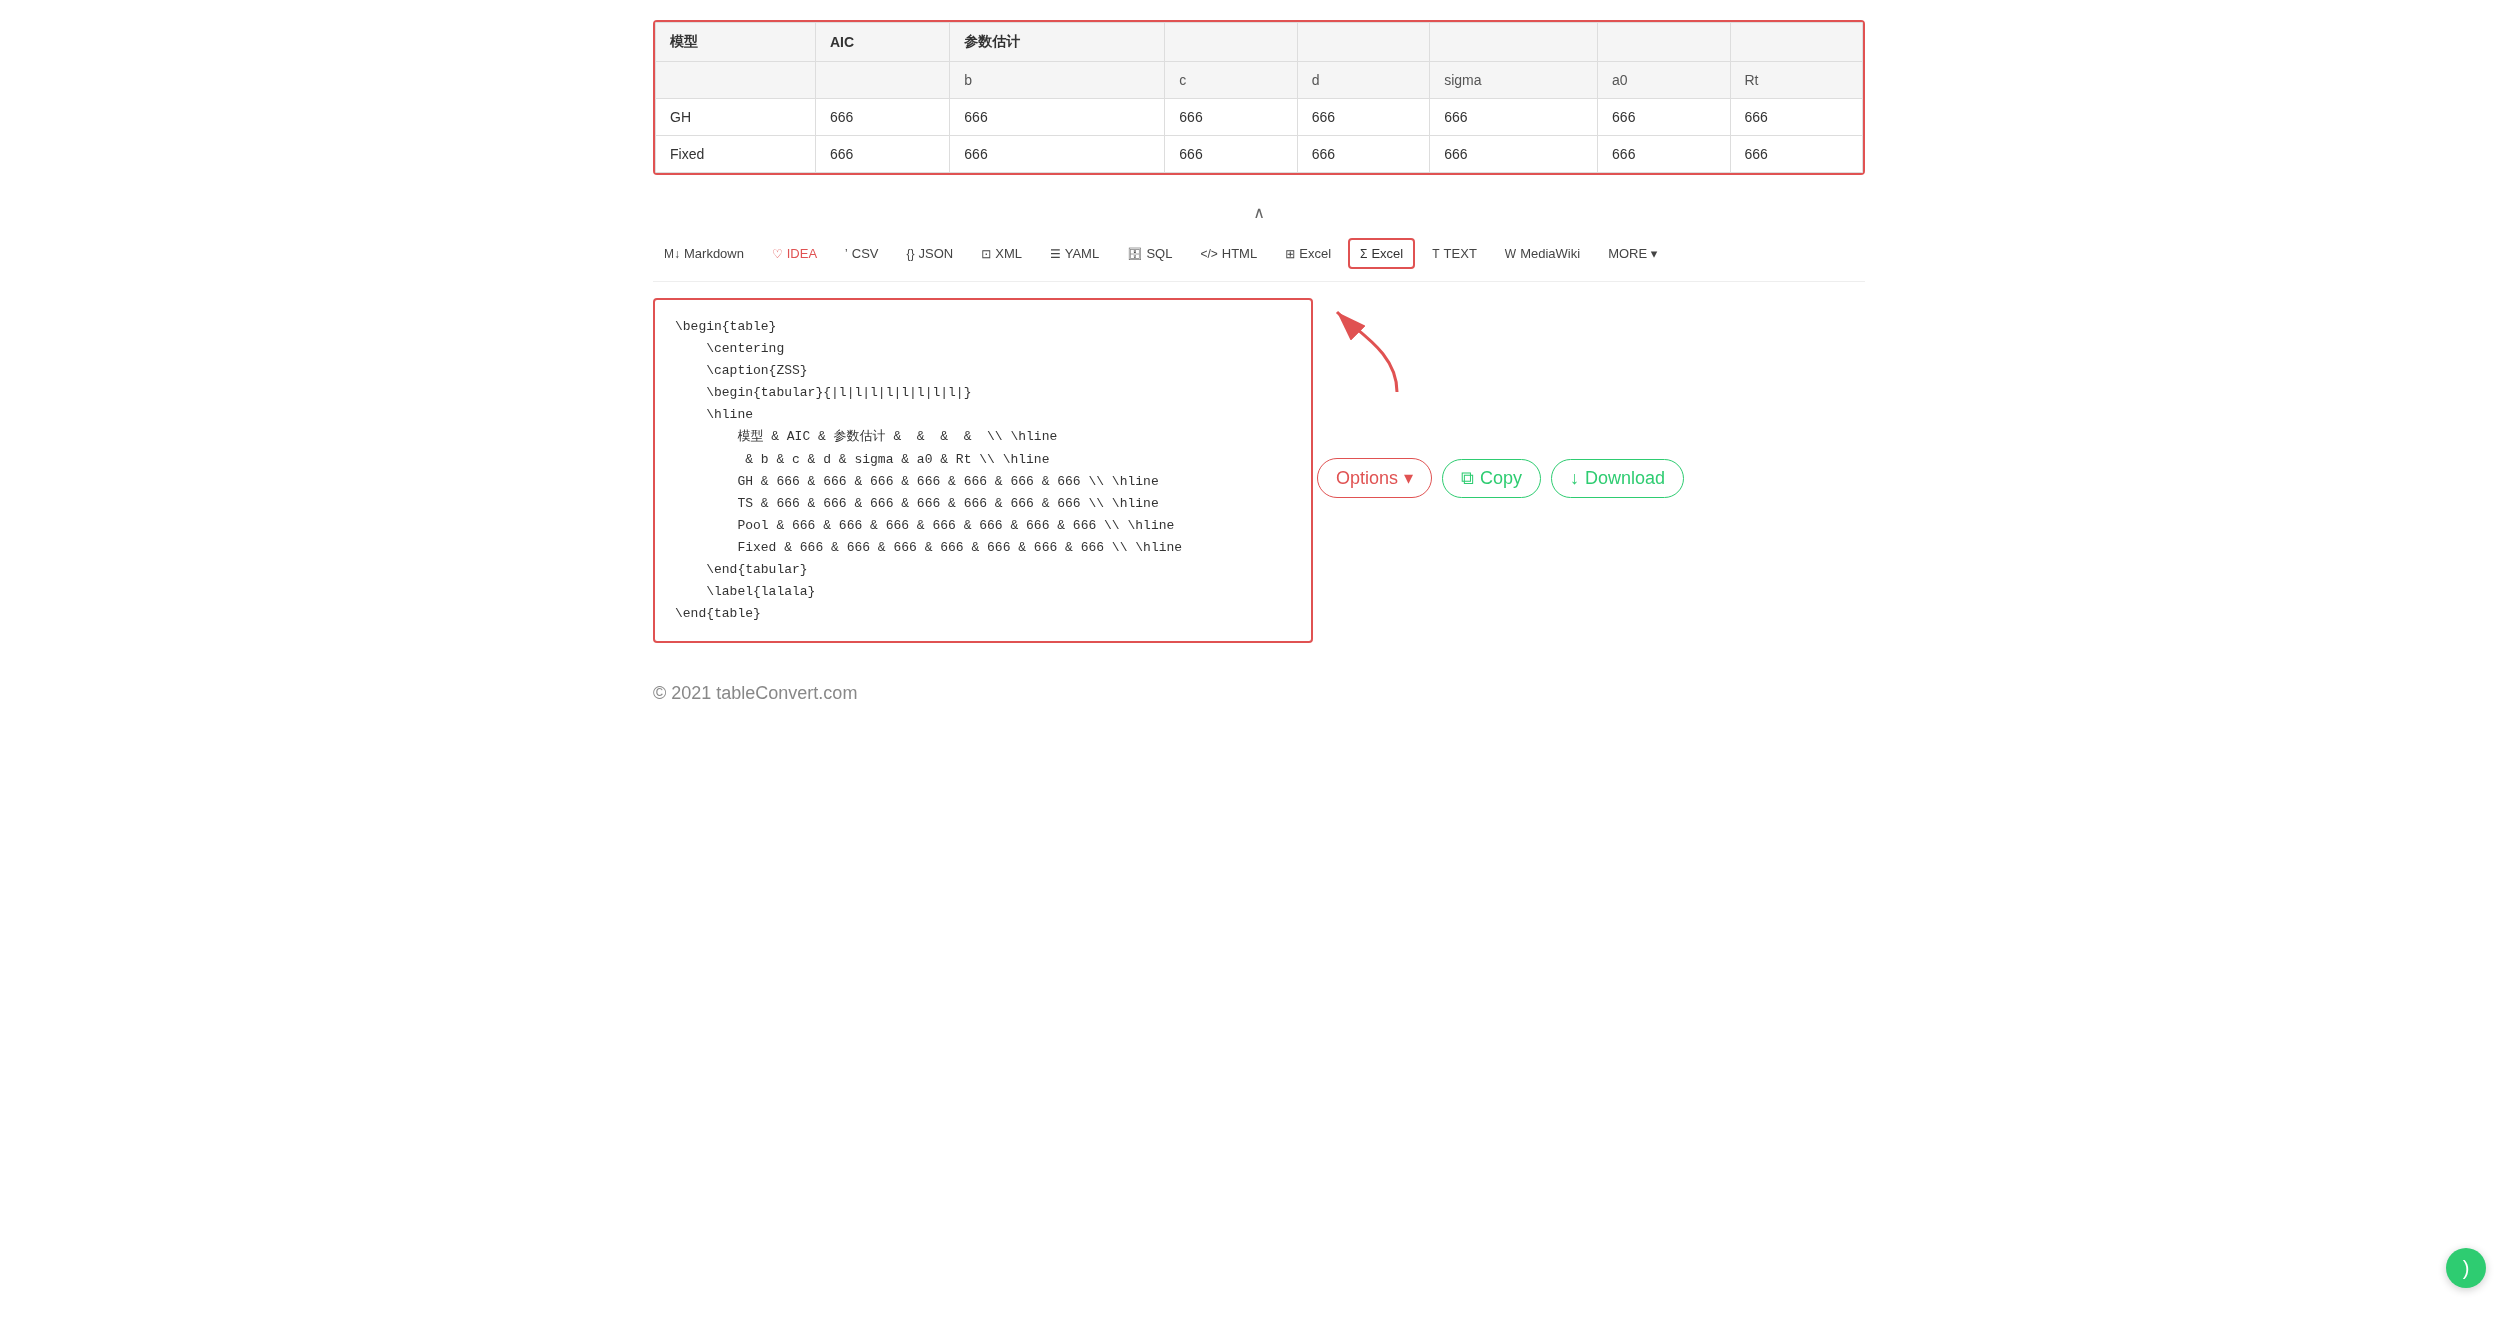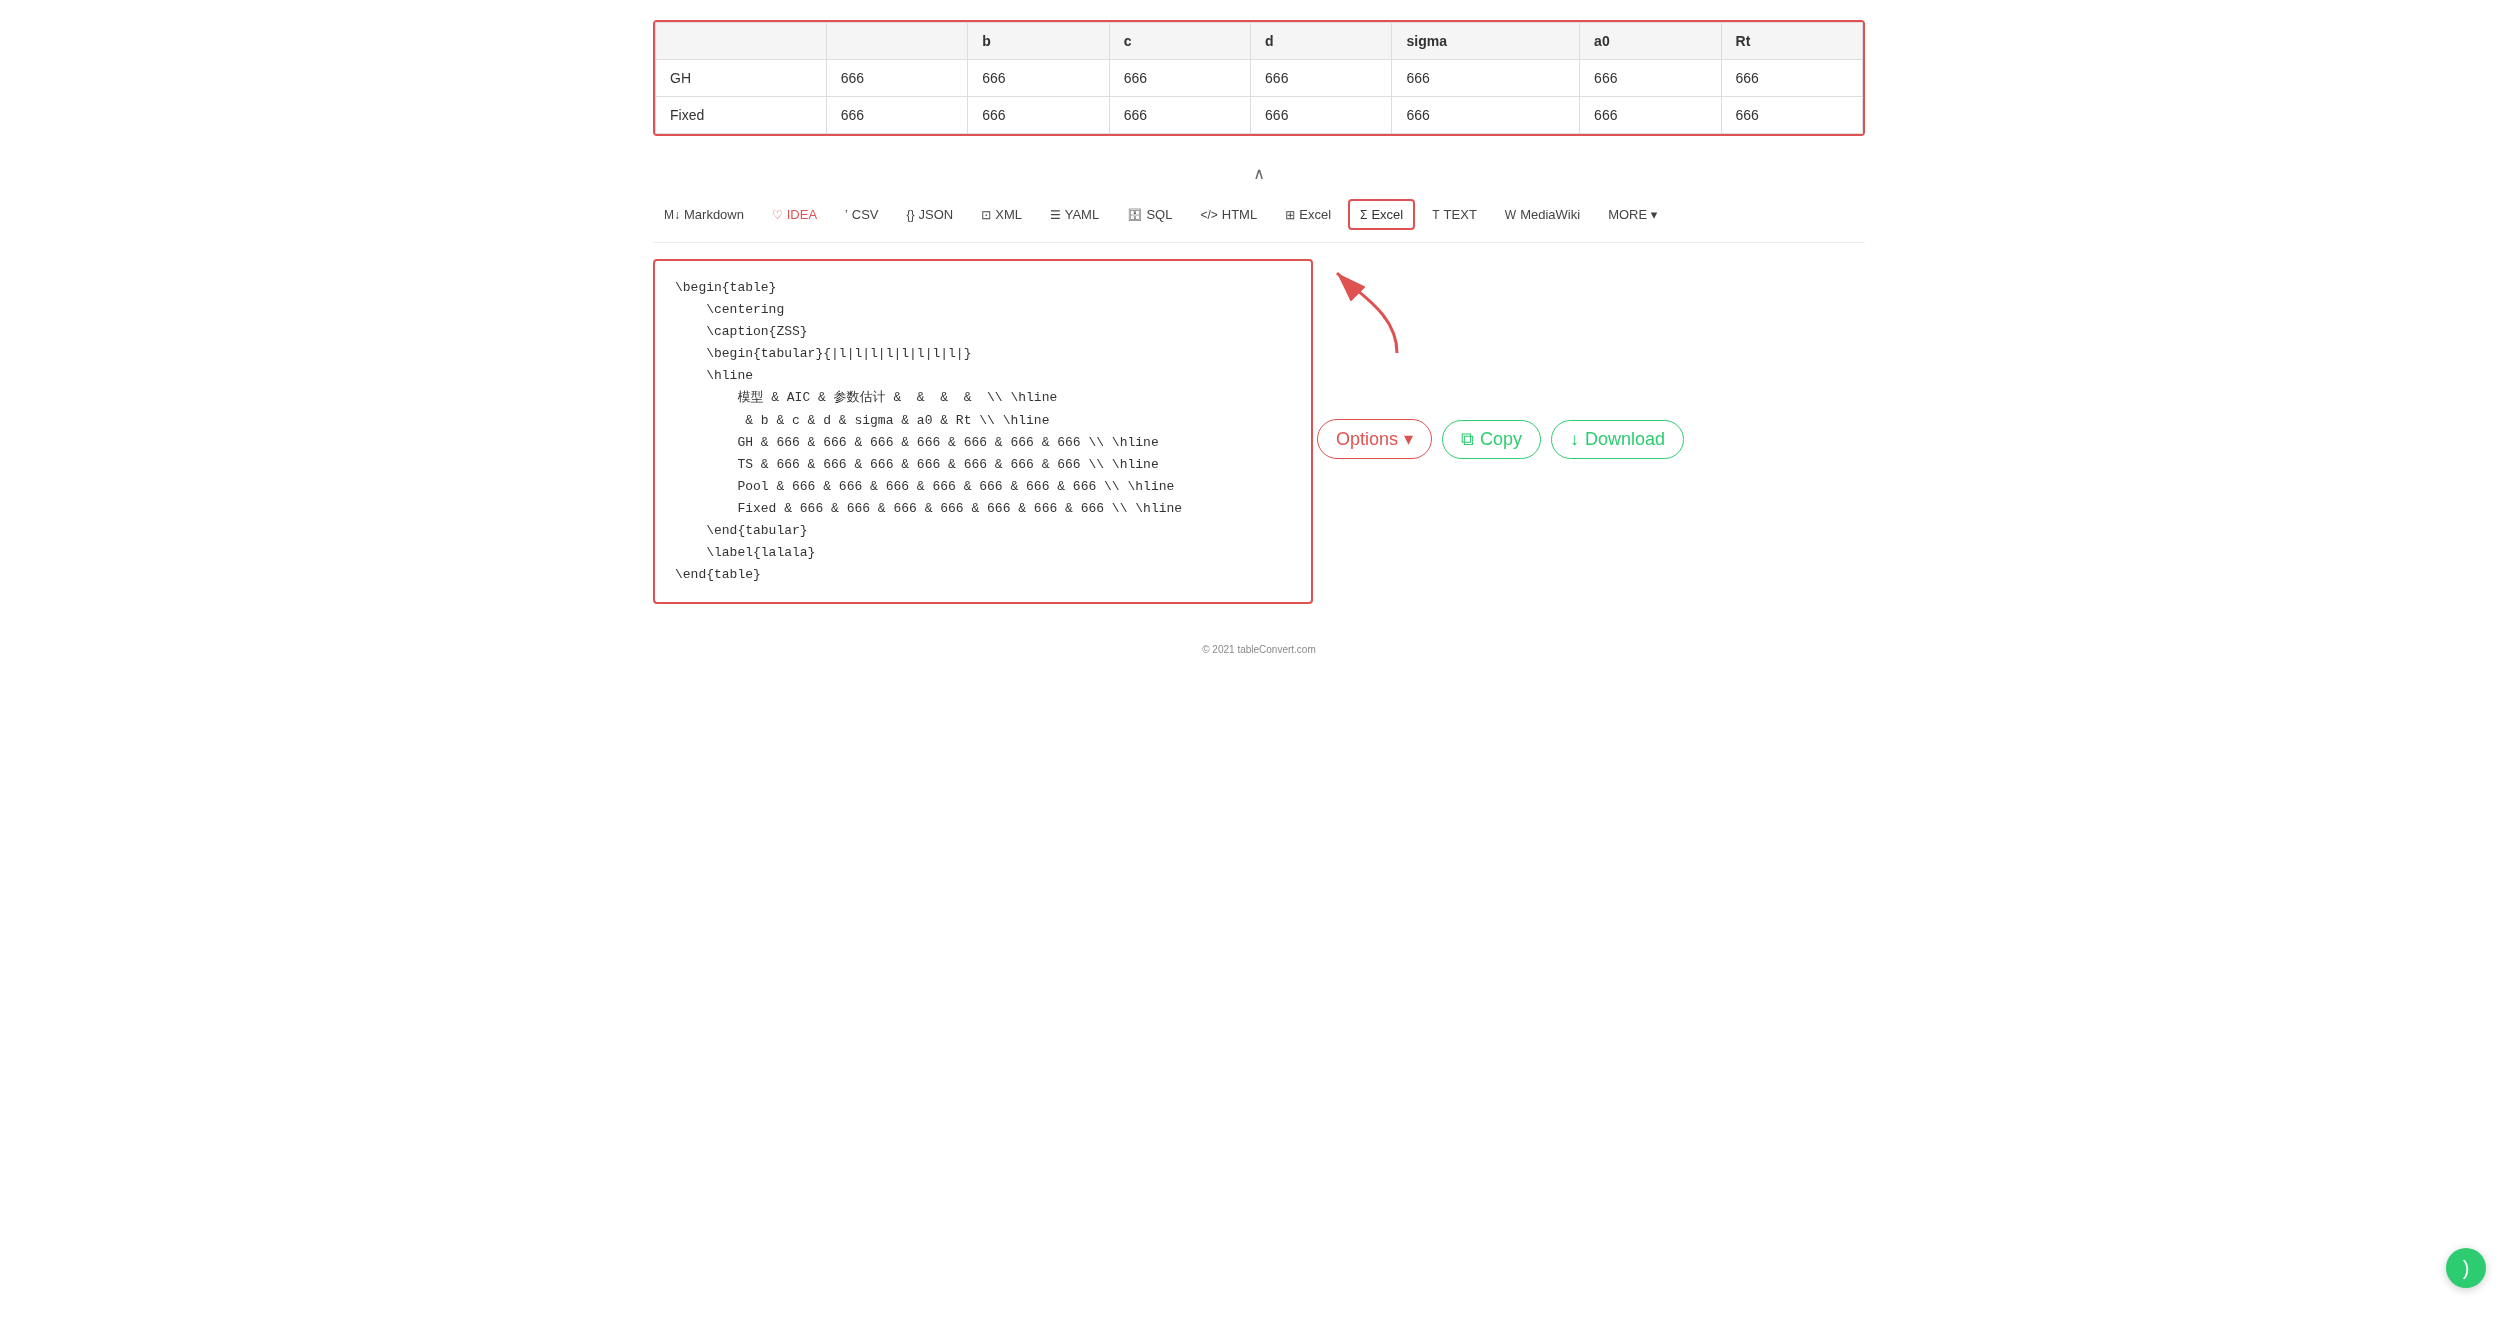--- a/index.html
+++ b/index.html
@@ -155,24 +155,23 @@
       color: #2ecc71;
     }
 
     .btn-download {
       border-color: #2ecc71;
       color: #2ecc71;
     }
 
     
     .footer {
-      text-align: center;
       margin-top: 40px;
       color: #888;
-      font-size: 10px;
+      font-size: 18px;
     }
 
     
     .help-btn {
       position: fixed;
       bottom: 32px;
       right: 32px;
       width: 40px;
       height: 40px;
       border-radius: 50%;
@@ -187,20 +186,30 @@
     }
   </style>
 </head>
 <body>
 
 <div class="page-wrapper">
 
   <div class="table-section">
     <table>
       <thead>
+        <tr>
+          <th>模型</th>
+          <th>AIC</th>
+          <th>参数估计</th>
+          <th></th>
+          <th></th>
+          <th></th>
+          <th></th>
+          <th></th>
+        </tr>
         <tr>
           <th></th>
           <th></th>
           <th>b</th>
           <th>c</th>
           <th>d</th>
           <th>sigma</th>
           <th>a0</th>
           <th>Rt</th>
         </tr>

